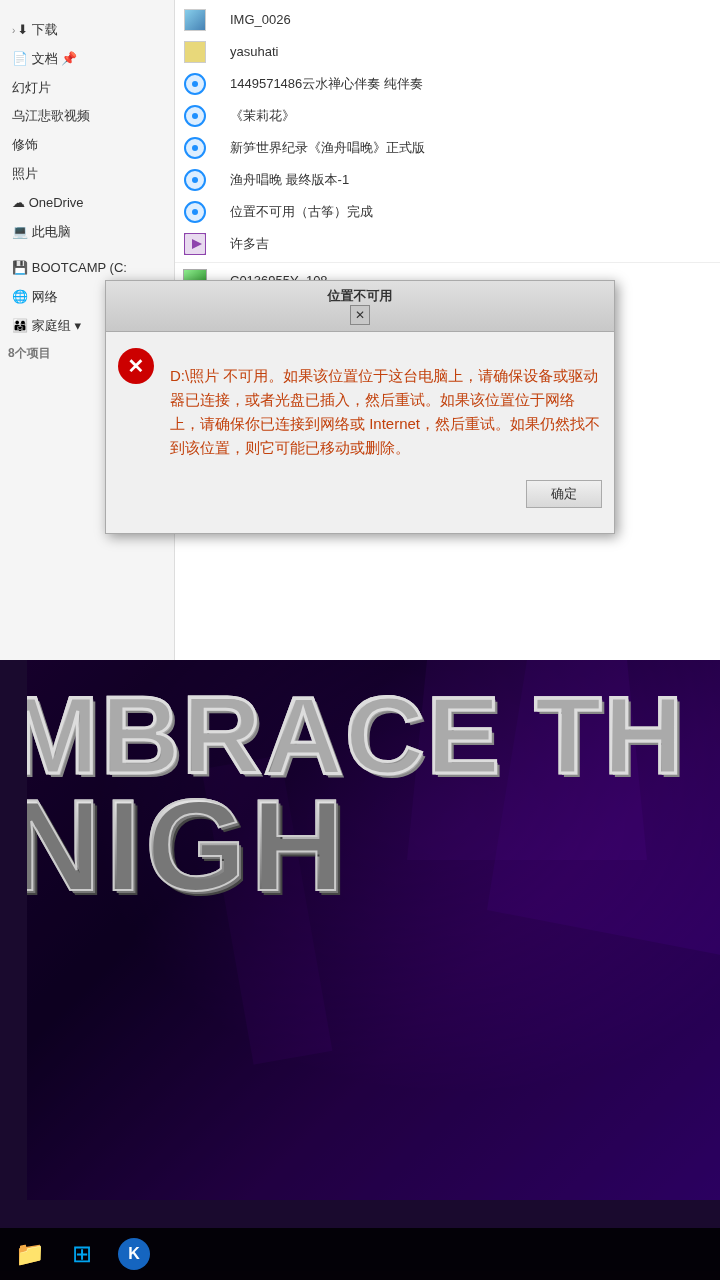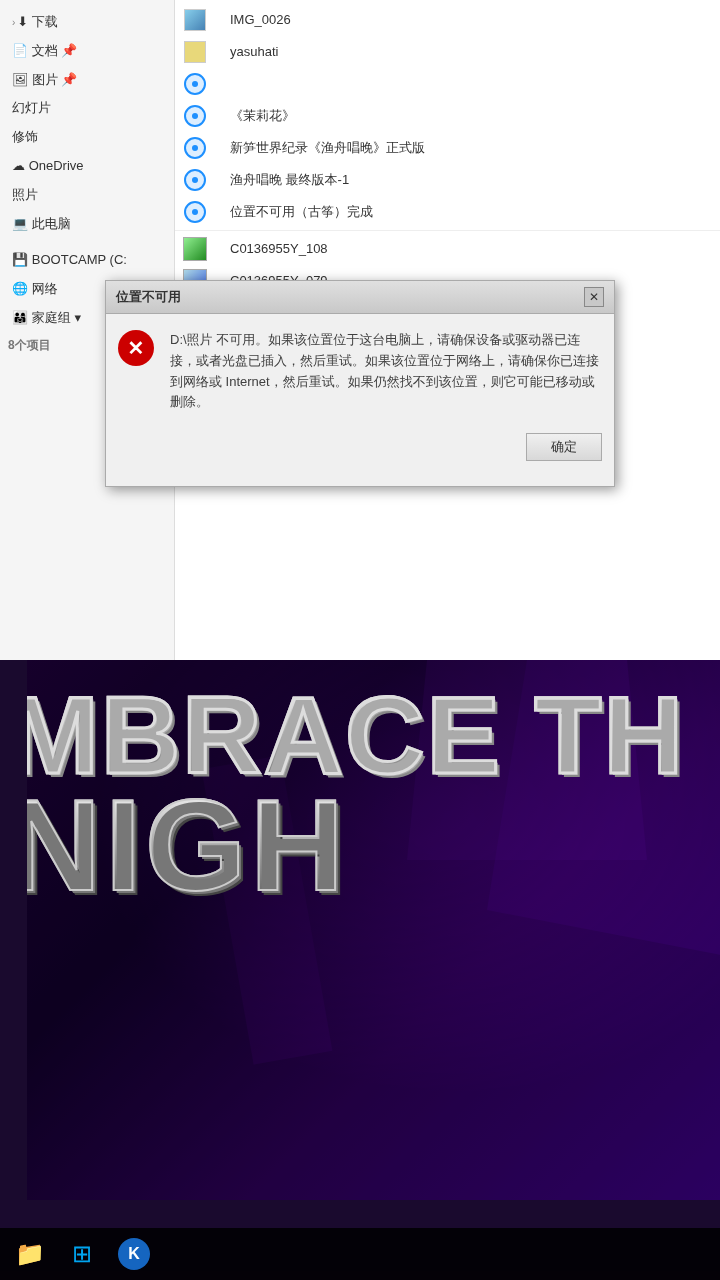--- a/index.html
+++ b/index.html
@@ -20,21 +20,21 @@
       height: 660px;
       background: #fff;
       display: flex;
     }
 
     
     .sidebar {
       width: 175px;
       background: #f5f5f5;
       border-right: 1px solid #ddd;
-      padding-top: 8px;
+      padding-top: 16px;
       font-size: 13px;
       color: #333;
     }
     .sidebar-item {
       padding: 4px 8px 4px 12px;
       cursor: pointer;
       white-space: nowrap;
       line-height: 1.6;
     }
 
@@ -81,20 +81,21 @@
       border: 1px solid #aaa;
       box-shadow: 3px 3px 12px rgba(0,0,0,0.4);
     }
     .dialog-title-bar {
       background: linear-gradient(to bottom, #e0e0e0, #c8c8c8);
       padding: 6px 10px;
       display: flex;
       align-items: center;
       justify-content: space-between;
       border-bottom: 1px solid #aaa;
+      flex-direction: column;
     }
     .dialog-title {
       font-size: 13px;
       font-weight: bold;
       color: #333;
     }
     .dialog-close {
       width: 20px;
       height: 20px;
       background: #c8c8c8;
@@ -124,24 +125,25 @@
       border-radius: 50%;
       background: #cc0000;
       display: flex;
       align-items: center;
       justify-content: center;
       color: white;
       font-size: 20px;
       font-weight: bold;
     }
     .dialog-text {
-      font-size: 13px;
-      color: #404040;
+      font-size: 15px;
+      color: #c2410c;
       line-height: 1.6;
       flex: 1;
+      margin-top: 16px;
     }
     .dialog-footer {
       padding: 8px 12px 25px 12px;
       display: flex;
       justify-content: flex-end;
     }
     .dialog-btn {
       padding: 4px 24px;
       background: linear-gradient(to bottom, #f0f0f0, #d8d8d8);
       border: 1px solid #aaa;
@@ -255,33 +257,33 @@
 <div class="explorer-bg">
 
   <div class="sidebar">
     <div class="sidebar-item">
       <span class="sidebar-expand">›</span>⬇ <span>下载</span>
     </div>
     <div class="sidebar-item">
       📄 <span>文档</span> 📌
     </div>
     <div class="sidebar-item">
-      🖼 <span>图片</span> 📌
-    </div>
-    <div class="sidebar-item">
       <span>幻灯片</span>
     </div>
     <div class="sidebar-item">
+      <span>乌江悲歌视频</span>
+    </div>
+    <div class="sidebar-item">
       <span>修饰</span>
     </div>
     <div class="sidebar-item">
+      <span>照片</span>
+    </div>
+    <div class="sidebar-item">
       ☁ <span>OneDrive</span>
-    </div>
-    <div class="sidebar-item">
-      <span>照片</span>
     </div>
     <div class="sidebar-item">
       💻 <span>此电脑</span>
     </div>
     <div style="height:8px;"></div>
     <div class="sidebar-item">
       💾 <span>BOOTCAMP (C:</span>
     </div>
     <div class="sidebar-item">
       🌐 <span>网络</span>
@@ -309,20 +311,21 @@
       <span class="file-name">yasuhati</span>
     </div>
     <div class="file-item">
       <div class="file-icon">
         <svg width="22" height="22" viewBox="0 0 22 22">
           <circle cx="11" cy="11" r="10" fill="#1e90ff" opacity="0.15"></circle>
           <circle cx="11" cy="11" r="10" stroke="#1e90ff" stroke-width="2" fill="none"></circle>
           <circle cx="11" cy="11" r="3" fill="#1e90ff"></circle>
         </svg>
       </div>
+      <span class="file-name">1449571486云水禅心伴奏  纯伴奏</span>
     </div>
     <div class="file-item">
       <div class="file-icon">
         <svg width="22" height="22" viewBox="0 0 22 22">
           <circle cx="11" cy="11" r="10" fill="#1e90ff" opacity="0.15"></circle>
           <circle cx="11" cy="11" r="10" stroke="#1e90ff" stroke-width="2" fill="none"></circle>
           <circle cx="11" cy="11" r="3" fill="#1e90ff"></circle>
         </svg>
       </div>
       <span class="file-name">《茉莉花》</span>
@@ -349,20 +352,30 @@
     </div>
     <div class="file-item">
       <div class="file-icon">
         <svg width="22" height="22" viewBox="0 0 22 22">
           <circle cx="11" cy="11" r="10" fill="#1e90ff" opacity="0.15"></circle>
           <circle cx="11" cy="11" r="10" stroke="#1e90ff" stroke-width="2" fill="none"></circle>
           <circle cx="11" cy="11" r="3" fill="#1e90ff"></circle>
         </svg>
       </div>
       <span class="file-name">位置不可用（古筝）完成</span>
+    </div>
+    <div class="file-item">
+      <div class="file-icon">
+        <svg width="22" height="22" viewBox="0 0 22 22">
+          <rect width="22" height="22" rx="2" fill="#8e44ad" opacity="0.2"></rect>
+          <rect width="22" height="22" rx="2" stroke="#8e44ad" stroke-width="2" fill="none"></rect>
+          <polygon points="8,6 18,11 8,16" fill="#8e44ad"></polygon>
+        </svg>
+      </div>
+      <span class="file-name">许多吉</span>
     </div>
 
     <div class="section-divider"></div>
 
     <div class="file-item">
       <div class="file-icon">
         <div style="width:24px;height:24px;background:linear-gradient(135deg,#90ee90,#228b22);border:1px solid #aaa;"></div>
       </div>
       <span class="file-name">C0136955Y_108</span>
     </div>

